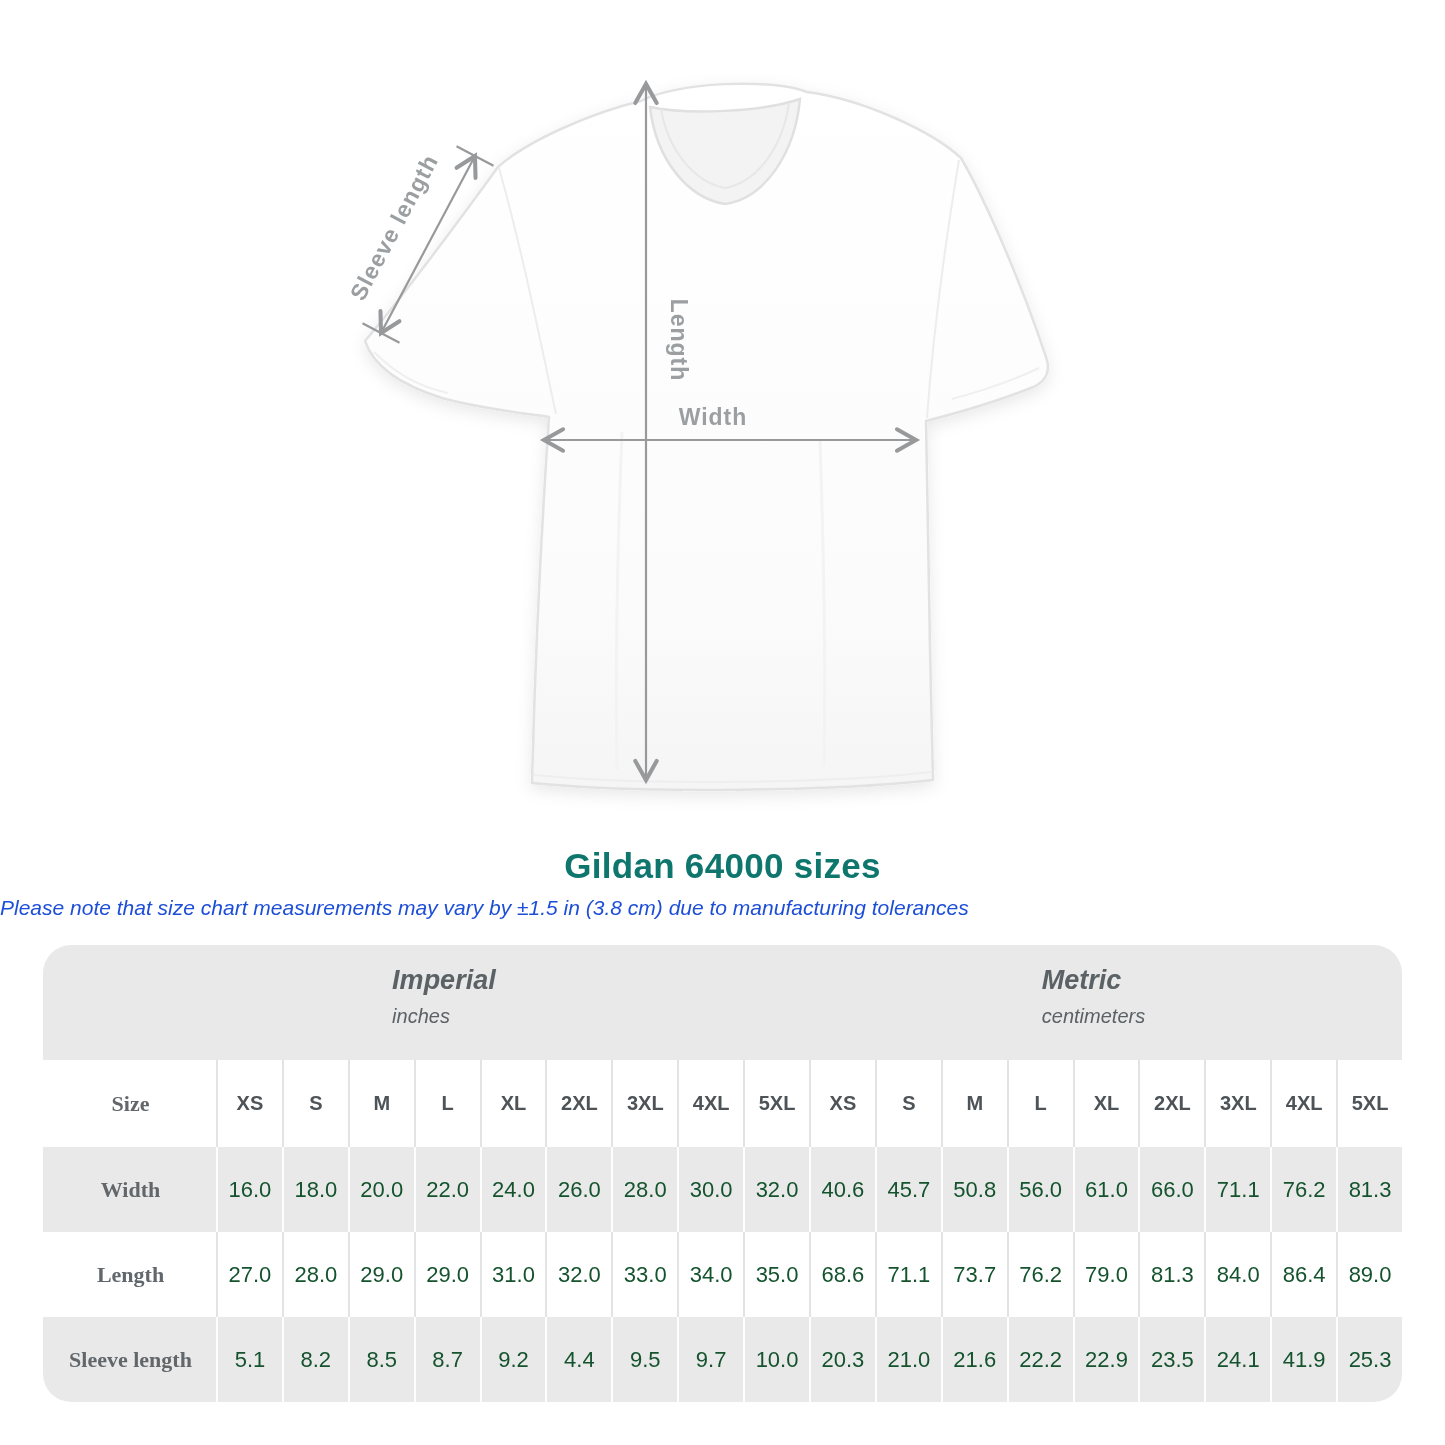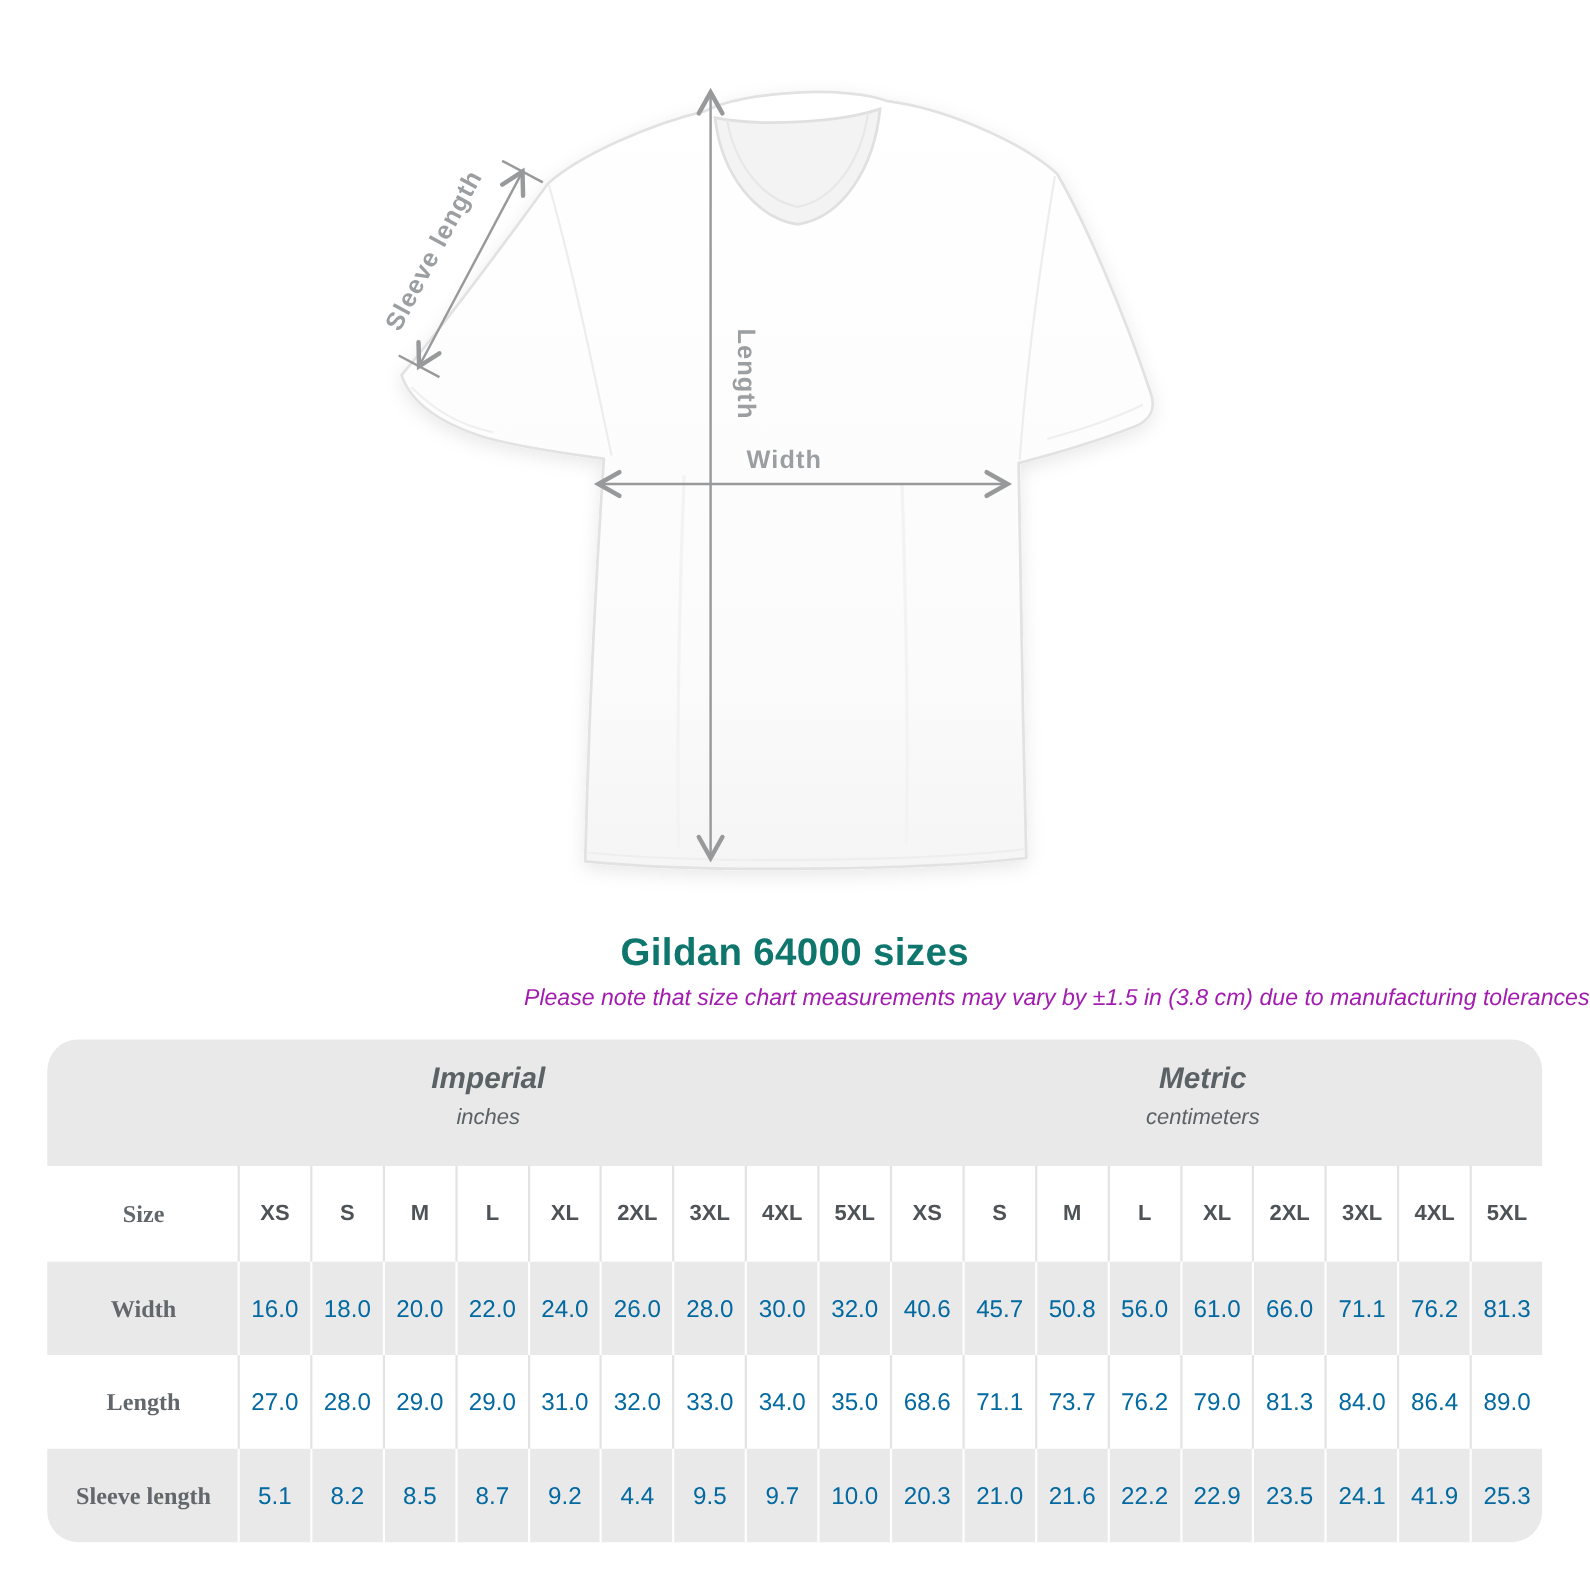--- a/index.html
+++ b/index.html
@@ -6,46 +6,46 @@
   .page{position:relative;width:1445px;height:1445px;background:#ffffff;overflow:hidden;
         font-family:"Liberation Sans", sans-serif;}
 
   
   .shirt-svg{position:absolute;top:0;left:0;width:1445px;height:830px;display:block;}
   .dim-label{font-weight:bold;font-size:23px;fill:#9b9fa1;letter-spacing:1px;}
 
   
   .title{position:absolute;top:846px;left:0;width:1445px;text-align:center;
          font-size:35px;font-weight:bold;color:#0f766e;letter-spacing:0.3px;}
-  .subtitle{position:absolute;top:896px;left:0;width:1445px;text-align:right;
-            font-size:21px;font-style:italic;color:#a21caf;}
+  .subtitle{position:absolute;top:896px;left:0;width:1445px;text-align:left;
+            font-size:21px;font-style:italic;color:#1d4ed8;}
 
   
   .size-table{position:absolute;top:945px;left:43px;width:1359px;}
   .group-band{position:relative;height:115px;background:#e9e9e9;border-radius:28px 28px 0 0;}
-  .group{position:absolute;top:20px;transform:translateX(-50%);text-align:center;color:#5b6265;}
+  .group{position:absolute;top:20px;transform:translateX(-50%);color:#5b6265;}
   .g-imperial{left:29.5%;}
   .g-metric{left:77.3%;}
   .g-label{font-size:27px;font-weight:bold;font-style:italic;}
   .g-sub{font-size:20px;font-style:italic;margin-top:9px;}
 
   .trow{display:grid;grid-template-columns:173px repeat(18,1fr);align-items:center;}
   .header-row{height:87px;background:#ffffff;}
   .data-row{height:85px;background:#ffffff;}
   .data-row.gray{background:#e9e9e9;}
   .data-row:last-child{border-radius:0 0 28px 28px;overflow:hidden;}
 
   .cell{height:100%;display:flex;align-items:center;justify-content:center;
         border-left:2px solid transparent;}
   .trow .cell + .cell{border-left-color:#e3e3e3;}
   .data-row.gray .cell + .cell{border-left-color:rgba(255,255,255,0.92);}
 
   .label-cell{font-size:22px;font-weight:bold;color:#61676b;font-family:Liberation Serif, serif;}
   .size-cell{font-size:20px;font-weight:bold;color:#4d5357;}
-  .value-cell{font-size:22px;color:#0369a1;}
+  .value-cell{font-size:22px;color:#14532d;}
 </style>
 </head>
 <body>
 
 <div class="page">
 
   <svg class="shirt-svg" viewBox="0 0 1445 830">
     <defs>
       <linearGradient id="shirtGrad" x1="0" y1="0" x2="0" y2="1">
         <stop offset="0" stop-color="#ffffff"></stop>

